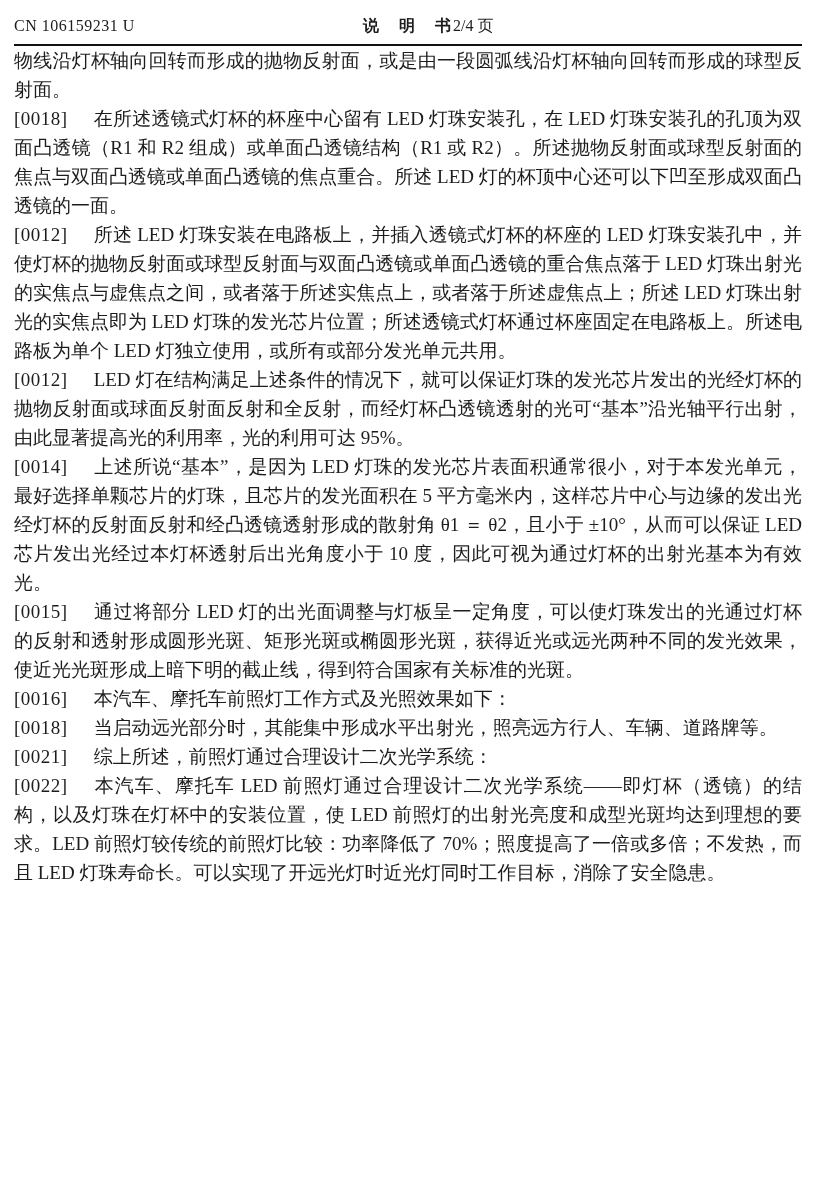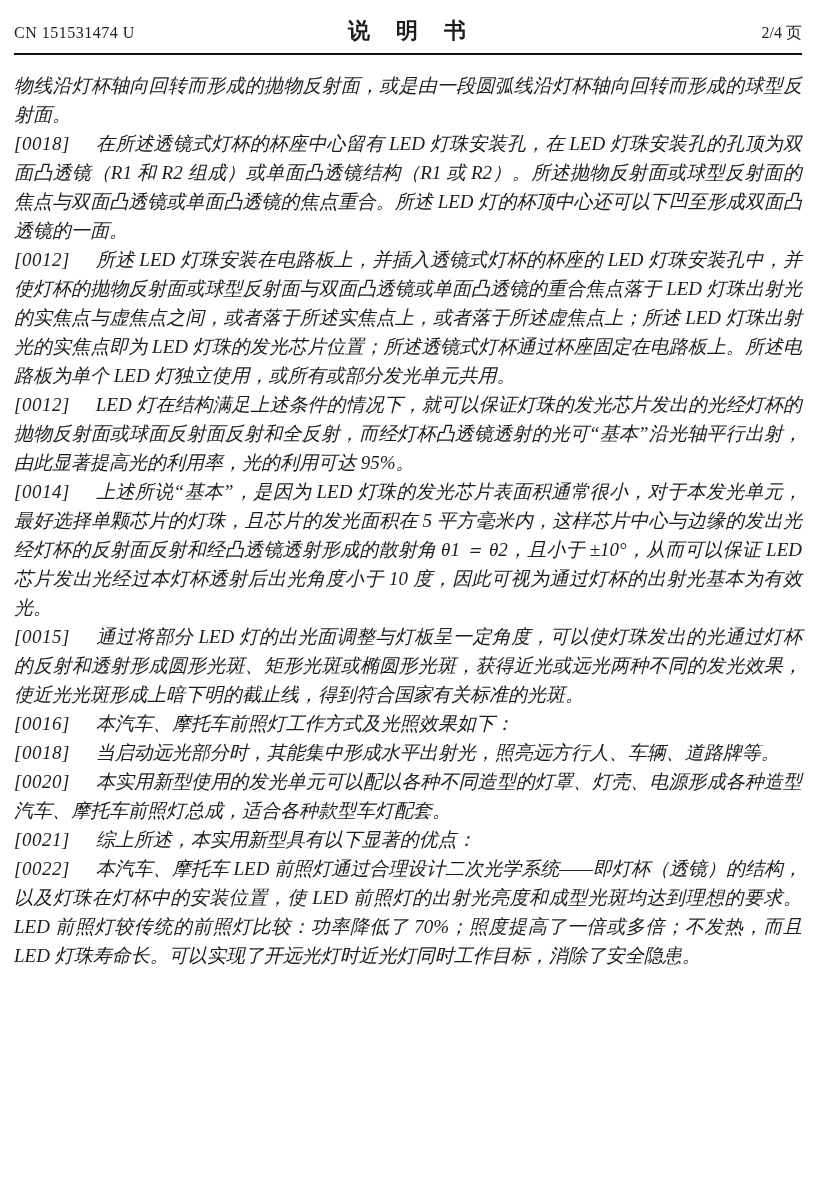--- a/index.html
+++ b/index.html
@@ -28,70 +28,66 @@
   }
   .doc-num {
     flex: 1 0 0;
     font-size: 16px;
     letter-spacing: 0.5px;
     white-space: nowrap;
     text-align: left;
   }
   .title {
     flex: 0 0 auto;
-    font-size: 22px;
+    font-size: 16px;
     font-weight: bold;
     letter-spacing: 2px;
     white-space: nowrap;
   }
   .page-num {
     flex: 1 0 0;
     font-size: 16px;
-    text-align: right;
     white-space: nowrap;
   }
   .rule {
     border: none;
     border-top: 2px solid #111111;
     margin: 7px 0 0 0;
   }
   .content {
-    margin-top: 16px;
     font-size: 19px;
     line-height: 29px;
     text-align: justify;
     text-justify: inter-character;
-    font-style: italic;
   }
   .para {
     margin: 0;
     padding: 0;
   }
   .tag {
     display: inline-block;
     margin-right: 26px;
     letter-spacing: 0.5px;
   }
 </style>
 </head>
 <body>
 
 <div class="page">
   <div class="header">
-    <span class="doc-num">CN 151531474 U</span>
+    <span class="doc-num">CN 106159231 U</span>
     <span class="title">说　明　书</span>
     <span class="page-num">2/4 页</span>
   </div>
   <hr class="rule">
   <div class="content" id="paragraphs">
       <p class="para"><span>物线沿灯杯轴向回转而形成的抛物反射面，或是由一段圆弧线沿灯杯轴向回转而形成的球型反射面。</span></p>
       <p class="para"><span class="tag">[0018]</span><span>在所述透镜式灯杯的杯座中心留有 LED 灯珠安装孔，在 LED 灯珠安装孔的孔顶为双面凸透镜（R1 和 R2 组成）或单面凸透镜结构（R1 或 R2）。所述抛物反射面或球型反射面的焦点与双面凸透镜或单面凸透镜的焦点重合。所述 LED 灯的杯顶中心还可以下凹至形成双面凸透镜的一面。</span></p>
       <p class="para"><span class="tag">[0012]</span><span>所述 LED 灯珠安装在电路板上，并插入透镜式灯杯的杯座的 LED 灯珠安装孔中，并使灯杯的抛物反射面或球型反射面与双面凸透镜或单面凸透镜的重合焦点落于 LED 灯珠出射光的实焦点与虚焦点之间，或者落于所述实焦点上，或者落于所述虚焦点上；所述 LED 灯珠出射光的实焦点即为 LED 灯珠的发光芯片位置；所述透镜式灯杯通过杯座固定在电路板上。所述电路板为单个 LED 灯独立使用，或所有或部分发光单元共用。</span></p>
       <p class="para"><span class="tag">[0012]</span><span>LED 灯在结构满足上述条件的情况下，就可以保证灯珠的发光芯片发出的光经灯杯的抛物反射面或球面反射面反射和全反射，而经灯杯凸透镜透射的光可“基本”沿光轴平行出射，由此显著提高光的利用率，光的利用可达 95%。</span></p>
       <p class="para"><span class="tag">[0014]</span><span>上述所说“基本”，是因为 LED 灯珠的发光芯片表面积通常很小，对于本发光单元，最好选择单颗芯片的灯珠，且芯片的发光面积在 5 平方毫米内，这样芯片中心与边缘的发出光经灯杯的反射面反射和经凸透镜透射形成的散射角 θ1 ＝ θ2，且小于 ±10°，从而可以保证 LED 芯片发出光经过本灯杯透射后出光角度小于 10 度，因此可视为通过灯杯的出射光基本为有效光。</span></p>
       <p class="para"><span class="tag">[0015]</span><span>通过将部分 LED 灯的出光面调整与灯板呈一定角度，可以使灯珠发出的光通过灯杯的反射和透射形成圆形光斑、矩形光斑或椭圆形光斑，获得近光或远光两种不同的发光效果，使近光光斑形成上暗下明的截止线，得到符合国家有关标准的光斑。</span></p>
       <p class="para"><span class="tag">[0016]</span><span>本汽车、摩托车前照灯工作方式及光照效果如下：</span></p>
       <p class="para"><span class="tag">[0018]</span><span>当启动远光部分时，其能集中形成水平出射光，照亮远方行人、车辆、道路牌等。</span></p>
-      <p class="para"><span class="tag">[0020]</span><span>本实用新型使用的发光单元可以配以各种不同造型的灯罩、灯壳、电源形成各种造型汽车、摩托车前照灯总成，适合各种款型车灯配套。</span></p>
-      <p class="para"><span class="tag">[0021]</span><span>综上所述，本实用新型具有以下显著的优点：</span></p>
+      <p class="para"><span class="tag">[0021]</span><span>综上所述，前照灯通过合理设计二次光学系统：</span></p>
       <p class="para"><span class="tag">[0022]</span><span>本汽车、摩托车 LED 前照灯通过合理设计二次光学系统——即灯杯（透镜）的结构，以及灯珠在灯杯中的安装位置，使 LED 前照灯的出射光亮度和成型光斑均达到理想的要求。LED 前照灯较传统的前照灯比较：功率降低了 70%；照度提高了一倍或多倍；不发热，而且 LED 灯珠寿命长。可以实现了开远光灯时近光灯同时工作目标，消除了安全隐患。</span></p>
     </div>
 </div>
 
 </body></html>

